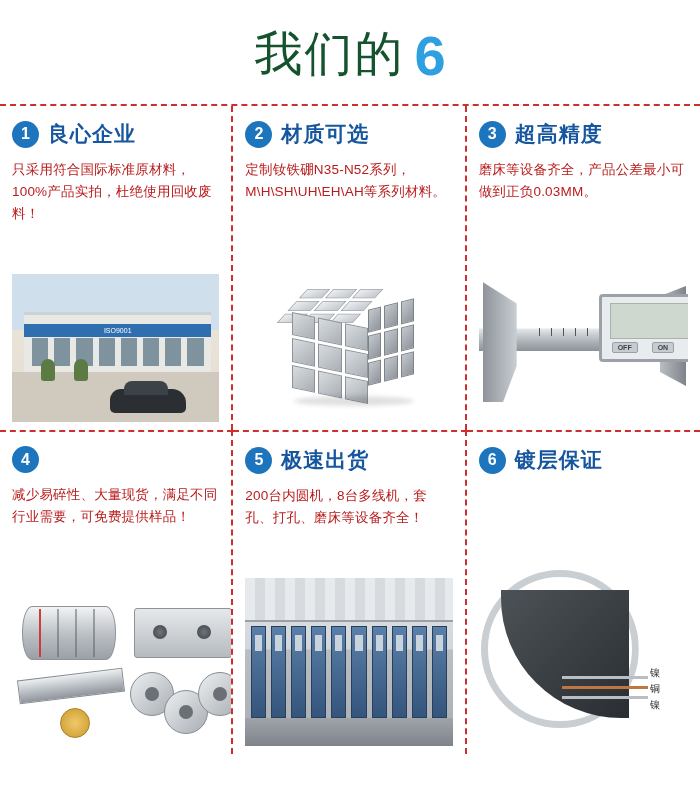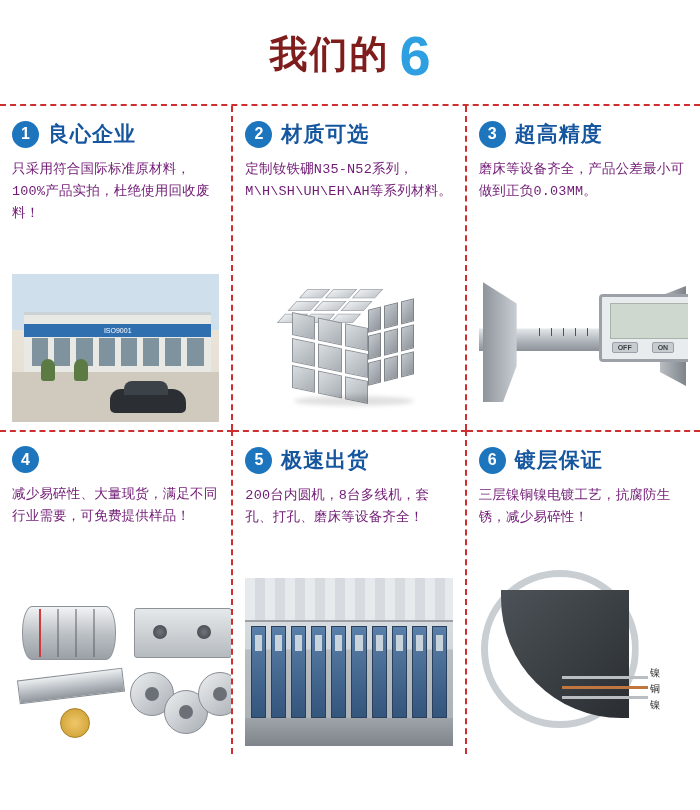--- a/index.html
+++ b/index.html
@@ -27,23 +27,23 @@
     text-align: center;
   }
   .title-line {
     display: flex;
     align-items: center;
     justify-content: center;
     gap: 10px;
     line-height: 1;
   }
   .title-text {
-    font-size: 38px;
-    font-weight: bold;
-    color: #7f1d1d;
+    font-size: 48px;
+    font-weight: normal;
+    color: #14532d;
     letter-spacing: 2px;
   }
   .title-num {
     font-size: 56px;
     font-weight: bold;
     color: #2e9fe0;
     line-height: 1;
     position: relative;
     top: 2px;
   }
@@ -96,23 +96,22 @@
   .cell-title {
     font-size: 21px;
     font-weight: bold;
     color: #16569e;
     letter-spacing: 1px;
   }
   .cell-desc {
     margin-top: 11px;
     font-size: 13.5px;
     line-height: 1.62;
-    color: #701a75;
+    color: #b91c1c;
     letter-spacing: 0.2px;
-    font-family: Liberation Mono, monospace;
   }
   .cell-img {
     position: absolute;
     left: 12px;
     right: 12px;
     bottom: 8px;
   }
 
   
   .ph-factory {
@@ -663,21 +662,20 @@
           <div class="floor"></div>
         </div>
       </div>
     </div>
 
     <div class="cell row2 last-col" style="border-top:2px dashed #cf2e2e;">
       <div class="cell-head">
         <div class="badge">6</div>
         <div class="cell-title">镀层保证</div>
       </div>
-      <div class="cell-desc">三层镍铜镍电镀工艺，抗腐防生锈，减少易碎性！</div>
       <div class="cell-img">
         <div class="ph-coat">
           <div class="arc-outer"></div>
           <div class="blade"></div>
           <div class="layer l1"></div>
           <div class="layer l2"></div>
           <div class="layer l3"></div>
           <div class="labels">
             <div>镍</div>
             <div>铜</div>

